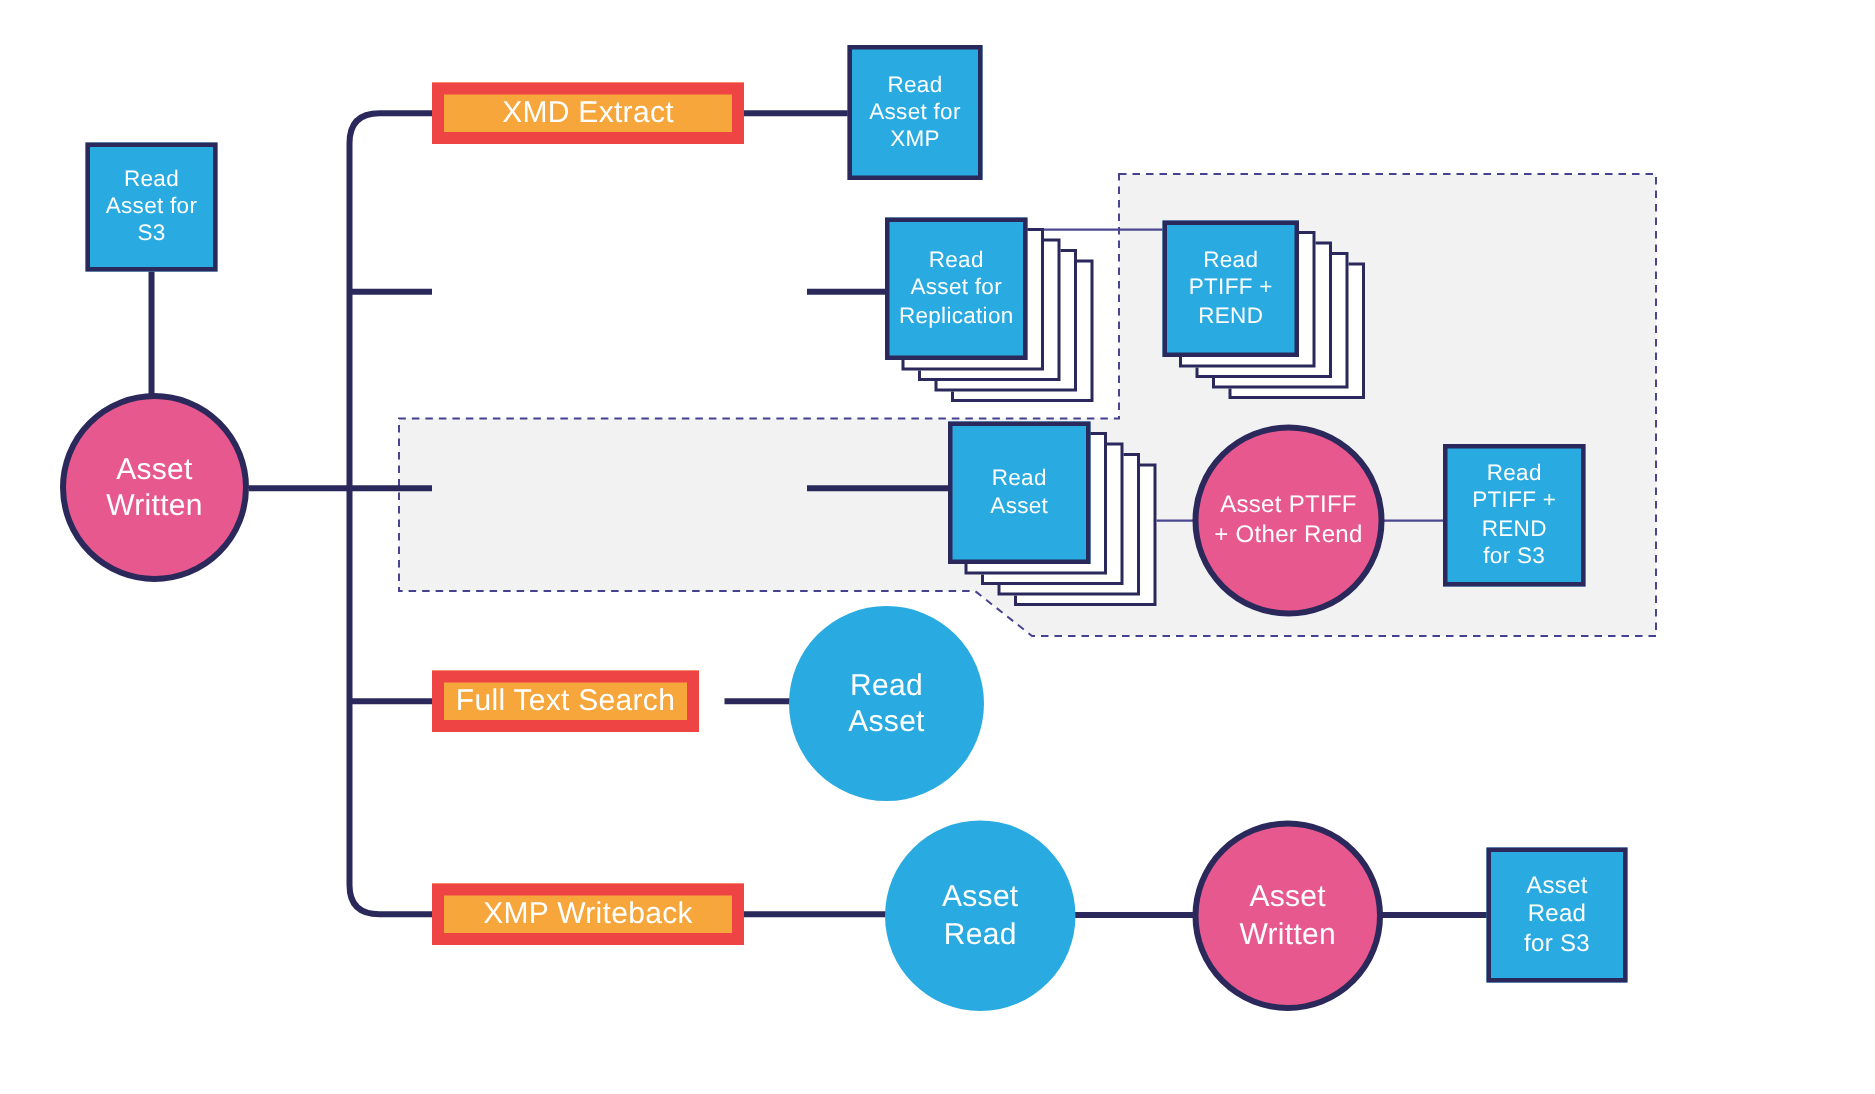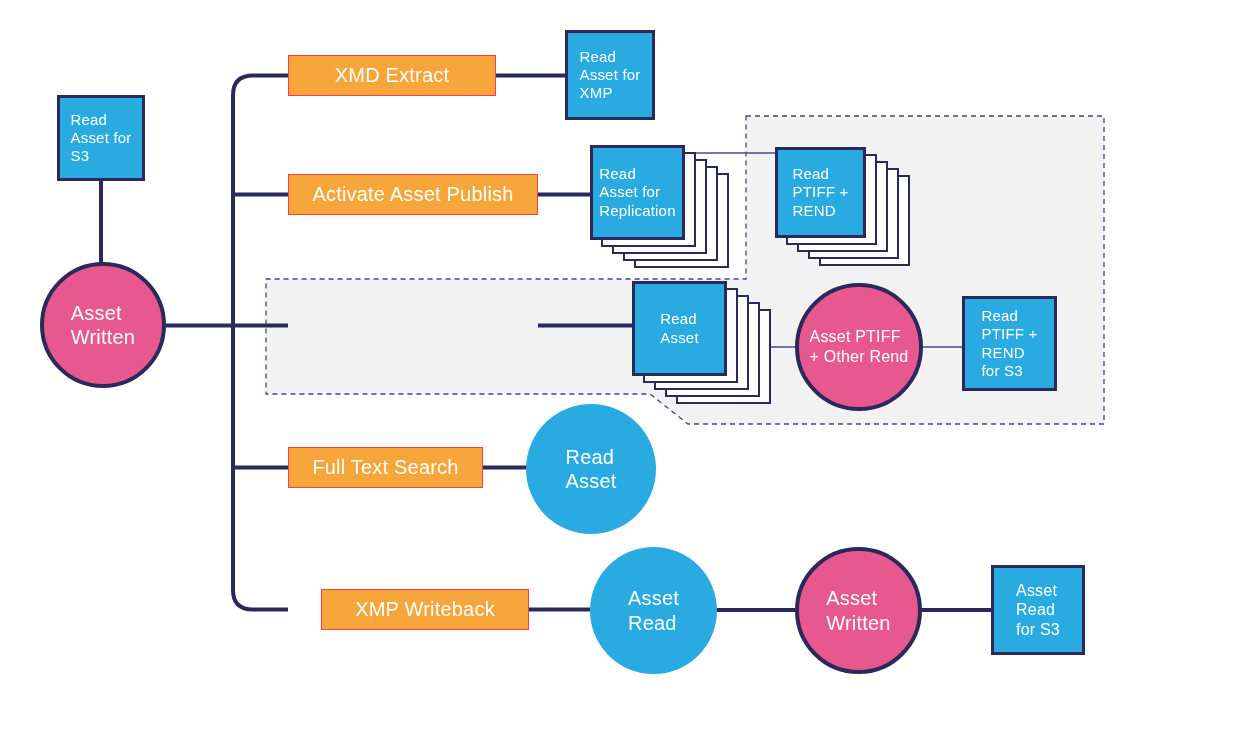--- a/index.html
+++ b/index.html
@@ -6,24 +6,24 @@
   body { font-family:"Liberation Sans", sans-serif; }
   #canvas {
     position:relative; width:1250px; height:729px; background:#ffffff;
     overflow:hidden;
   }
   #wires { position:absolute; left:0; top:0; width:1250px; height:729px; }
 
   .node {
     position:absolute; box-sizing:border-box;
     display:flex; align-items:center; justify-content:center;
-    text-align:left; color:#ffffff; white-space:pre-line;
+    text-align:center; color:#ffffff; white-space:pre-line;
     line-height:1.22; letter-spacing:0.2px;
   }
-  .obox   { background:#F6A63B; border:1px solid #ef4444; font-size:20px; }
+  .obox   { background:#F6A63B; border:8px solid #ef4444; font-size:20px; }
   .square { background:#29ABE2; border:3px solid #2B295B; font-size:15px; }
   .circle { border-radius:50%; font-size:20px; }
   .circle.pink { background:#E7598E; border:4px solid #2B295B; }
   .circle.blue { background:#29ABE2; }
 
   .stack { position:absolute; --w:95px; --h:95px; }
   .stack .sheet {
     position:absolute; box-sizing:border-box;
     width:var(--w); height:var(--h);
     background:#ffffff; border:2px solid #2B295B;
@@ -70,21 +70,20 @@
 S3</div>
 
   <div class="node circle pink" style="left:40px; top:262px; width:126px; height:126px;">Asset
 Written</div>
 
   <div class="node obox" style="left:288px; top:55px; width:208px; height:41px;">XMD Extract</div>
   <div class="node square" style="left:565px; top:30px; width:90px; height:90px;">Read
 Asset for
 XMP</div>
 
-  <div class="node obox" style="left:288px; top:174px; width:250px; height:41px;">Activate Asset Publish</div>
 
   <div class="stack" style="left:590px; top:145px; --w:95px; --h:95px;">
     <div class="sheet s4"></div>
     <div class="sheet s3"></div>
     <div class="sheet s2"></div>
     <div class="sheet s1"></div>
     <div class="node square main">Read
 Asset for
 Replication</div>
   </div>
@@ -110,25 +109,25 @@
   </div>
 
   <div class="node circle pink" style="left:795px; top:283px; width:128px; height:128px; font-size:16px;">Asset PTIFF
 + Other Rend</div>
 
   <div class="node square" style="left:962px; top:296px; width:95px; height:95px;">Read
 PTIFF +
 REND
 for S3</div>
 
-  <div class="node obox" style="left:288px; top:447px; width:195px; height:41px;">Full Text Search</div>
+  <div class="node obox" style="left:288px; top:447px; width:178px; height:41px;">Full Text Search</div>
   <div class="node circle blue" style="left:526px; top:404px; width:130px; height:130px;">Read
 Asset</div>
 
-  <div class="node obox" style="left:288px; top:589px; width:208px; height:41px;margin-left:33px;">XMP Writeback</div>
+  <div class="node obox" style="left:288px; top:589px; width:208px; height:41px;">XMP Writeback</div>
   <div class="node circle blue" style="left:590px; top:547px; width:127px; height:127px;">Asset
 Read</div>
   <div class="node circle pink" style="left:795px; top:547px; width:127px; height:127px;">Asset
 Written</div>
   <div class="node square" style="left:991px; top:565px; width:94px; height:90px; font-size:16px;">Asset
 Read
 for S3</div>
 
 </div>
 

